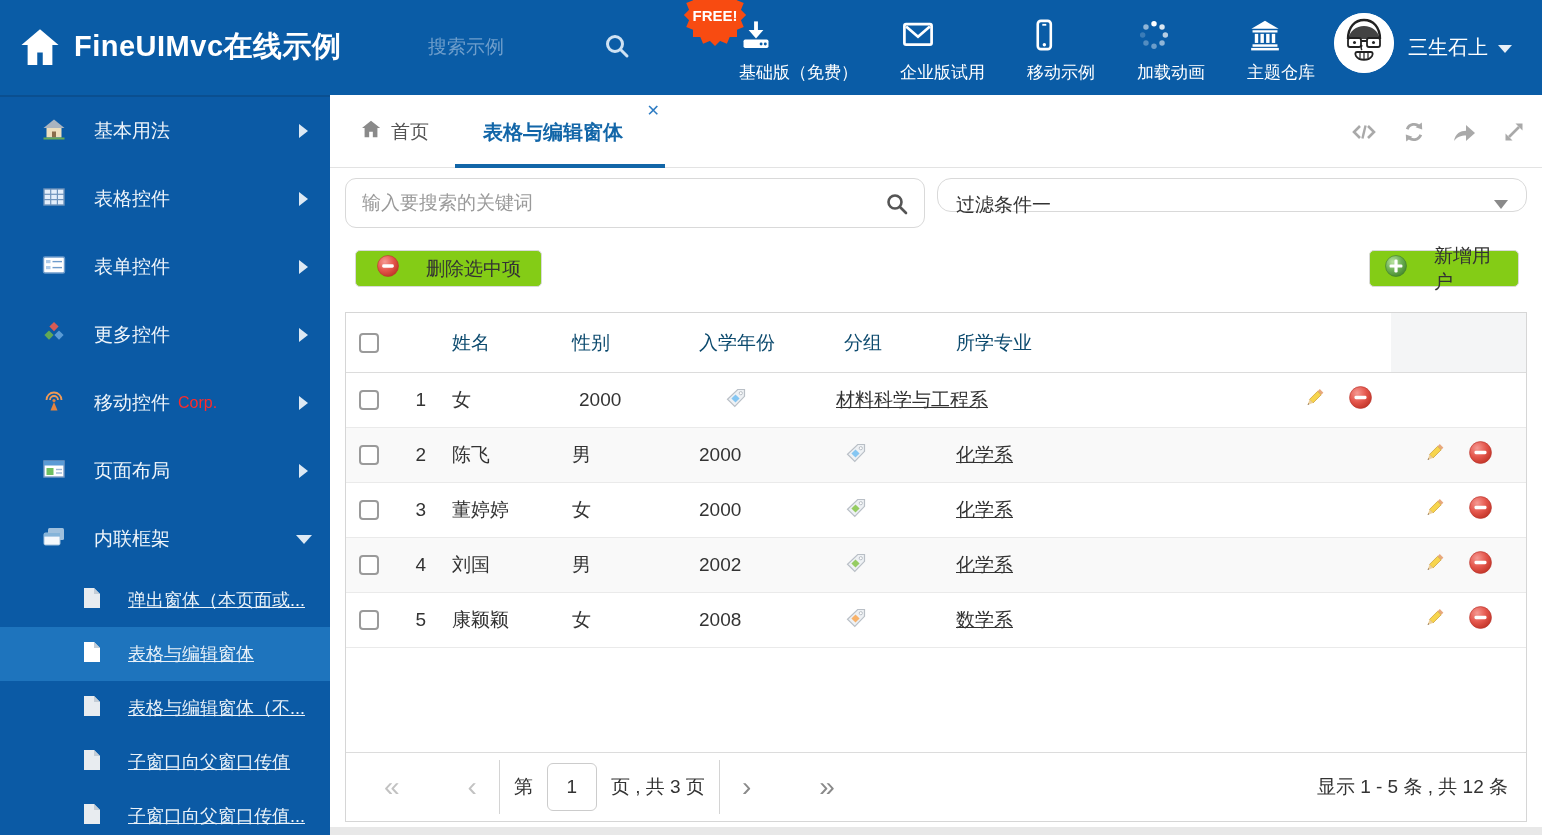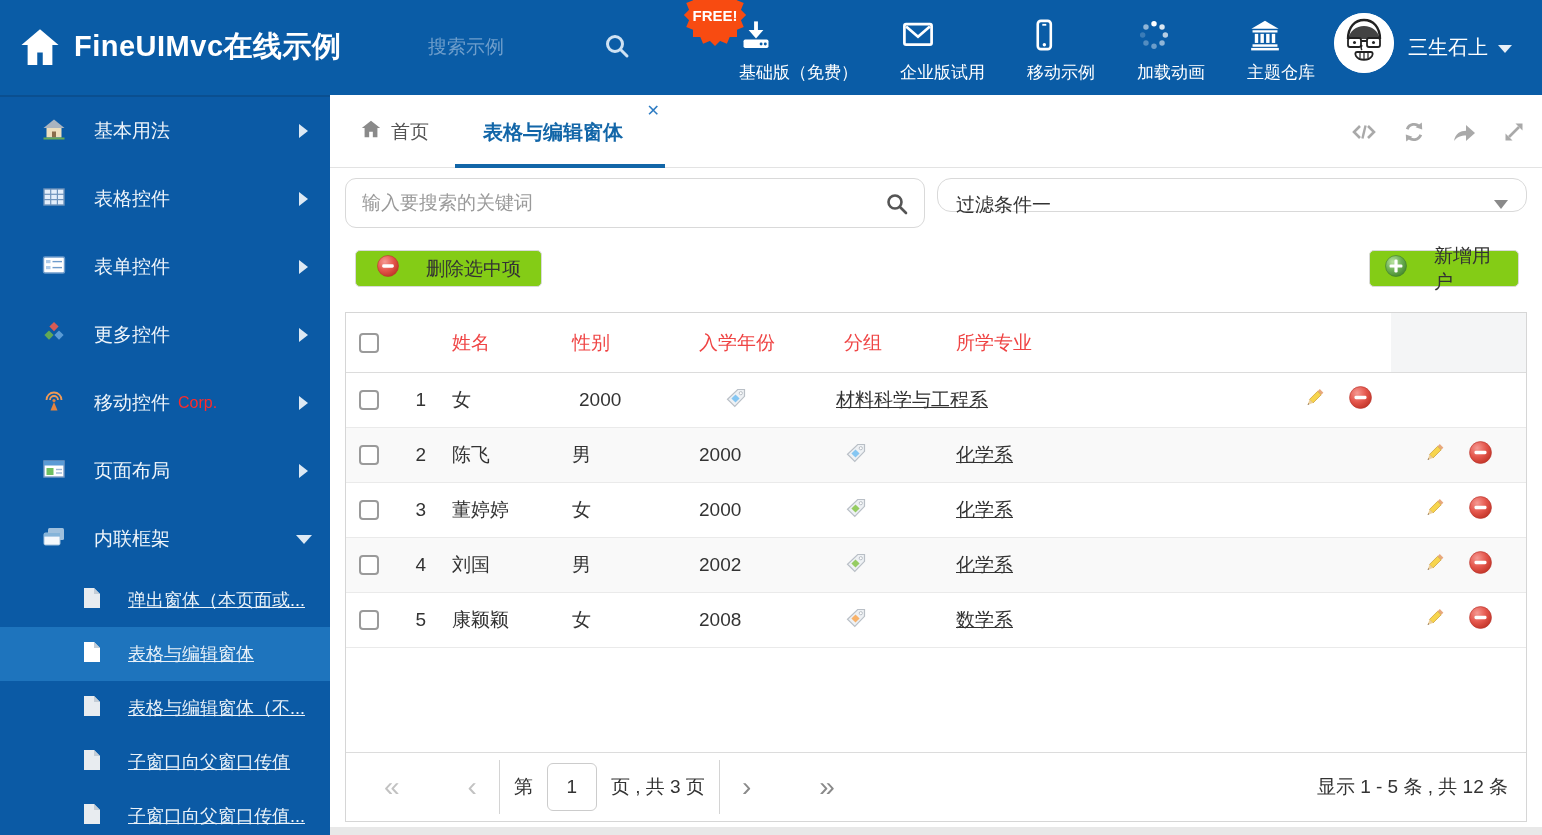--- a/index.html
+++ b/index.html
@@ -59,21 +59,21 @@
   .dropdown .val { position:absolute; left:18px; top:13px; font-size:19px; color:#333; }
   .dropdown .caret { position:absolute; right:18px; top:21px; width:0; height:0; border-left:7px solid transparent; border-right:7px solid transparent; border-top:9px solid #8a8a8a; }
 
   .btn-row { position:absolute; left:0; top:155px; width:1212px; height:50px; }
   .btn { height:37px; border:1px solid #d9d9d9; border-radius:5px; background:#84cc16; display:inline-flex; align-items:center; padding:0 20px; cursor:pointer; font-size:19px; color:#333;gap:16px; }
   .btn .lbl { margin-left:10px; }
   .btn-del { position:absolute; left:25px; top:0; }
   .btn-add { position:absolute; left:1039px; top:0; width:150px; justify-content:center; padding:0 14px; }
 
   .grid { position:absolute; left:15px; top:217px; width:1182px; height:510px; border:1px solid #d6d6d6; display:flex; flex-direction:column; }
-  .g-head { height:60px; display:flex; border-bottom:1px solid #dcdcdc; font-size:19px; color:#ef4444; }
+  .g-head { height:60px; display:flex; border-bottom:1px solid #dcdcdc; font-size:19px; color:#0c4a6e; }
   .g-row  { height:55px; display:flex; border-bottom:1px solid #eaeaea; font-size:19px; color:#333; }
   .g-row.alt { background:#f9f9f9; }
   .c-chk { width:46px; display:flex; align-items:center; justify-content:center; }
   .c-num { width:42px; display:flex; align-items:center; justify-content:flex-end; padding-right:8px; }
   .c-name { width:120px; display:flex; align-items:center; padding-left:18px; }
   .c-sex { width:125px; display:flex; align-items:center; padding-left:18px; }
   .c-year { width:145px; display:flex; align-items:center; padding-left:20px; }
   .c-grp { width:112px; display:flex; align-items:center; padding-left:20px; }
   .c-major { width:455px; display:flex; align-items:center; padding-left:20px; }
   .c-act { flex:1; display:flex; align-items:center; padding-left:30px; gap:22px; }

